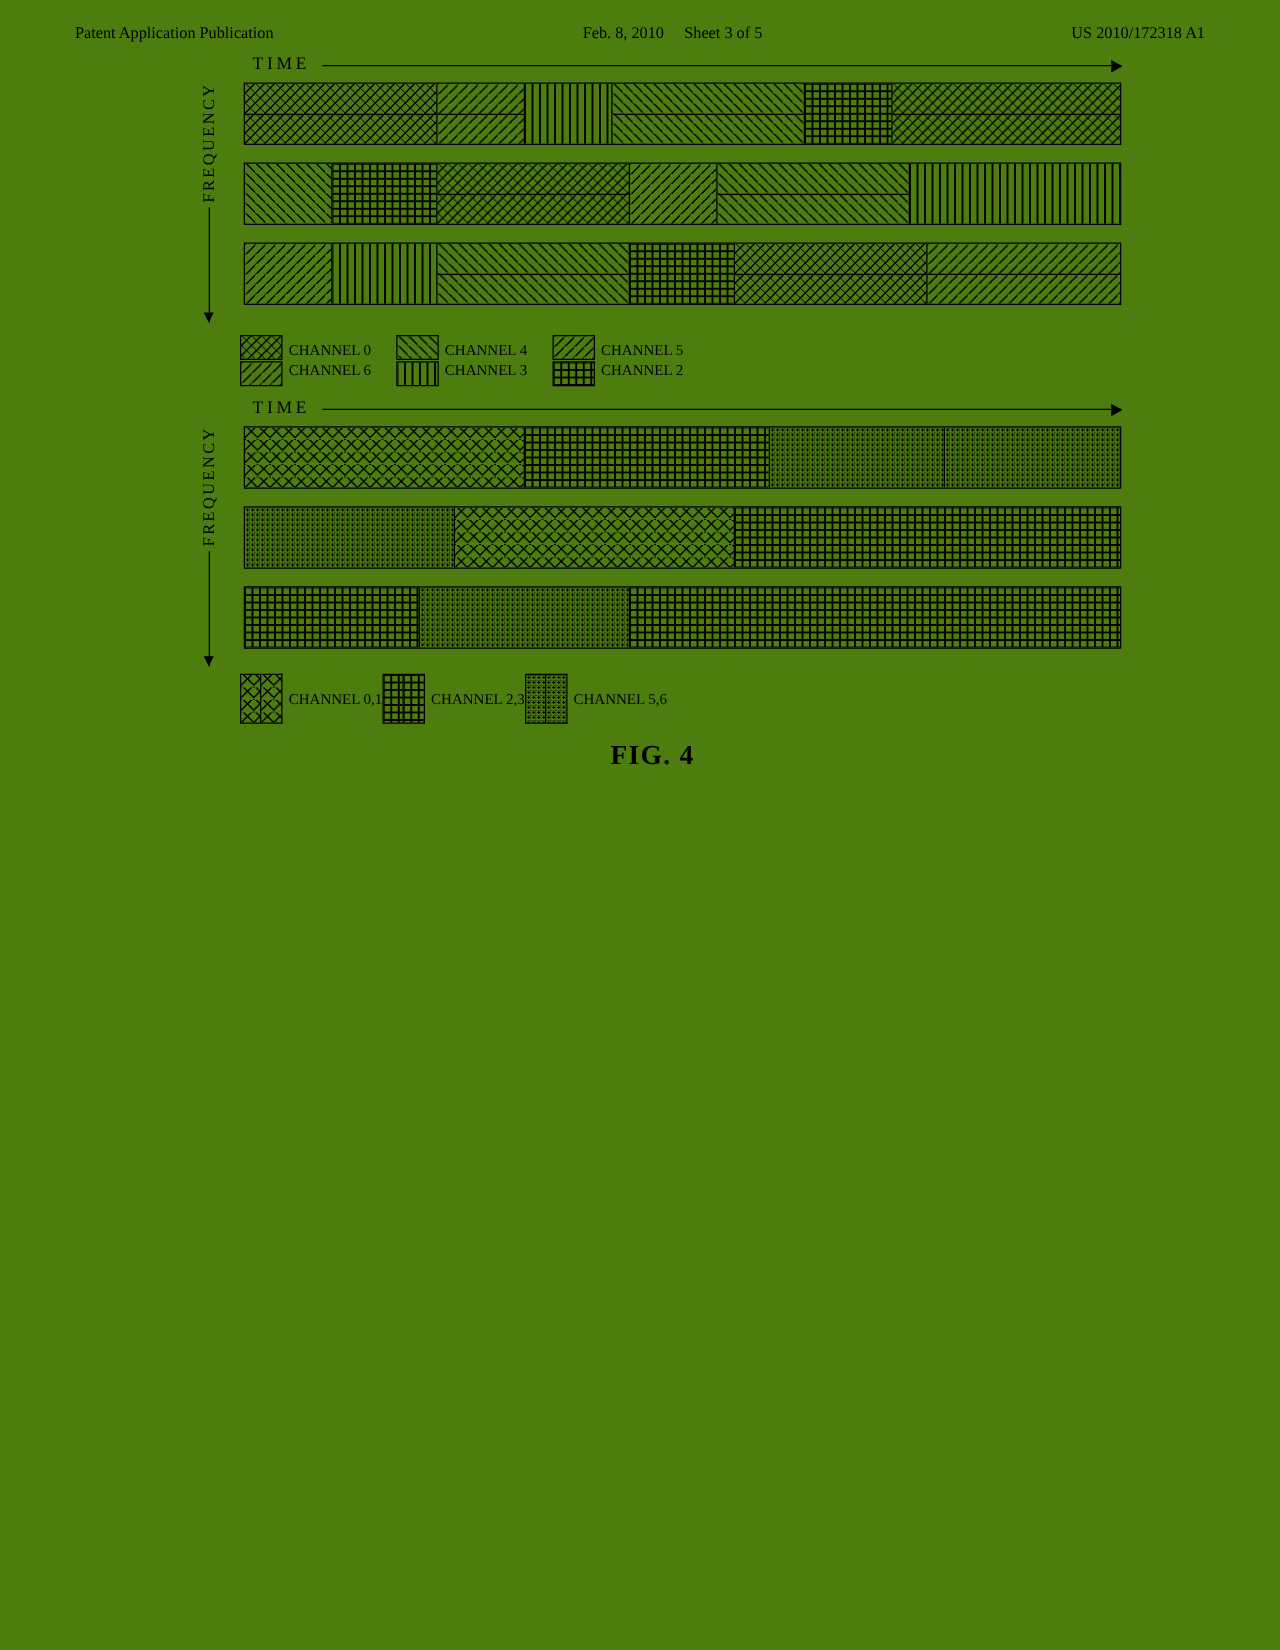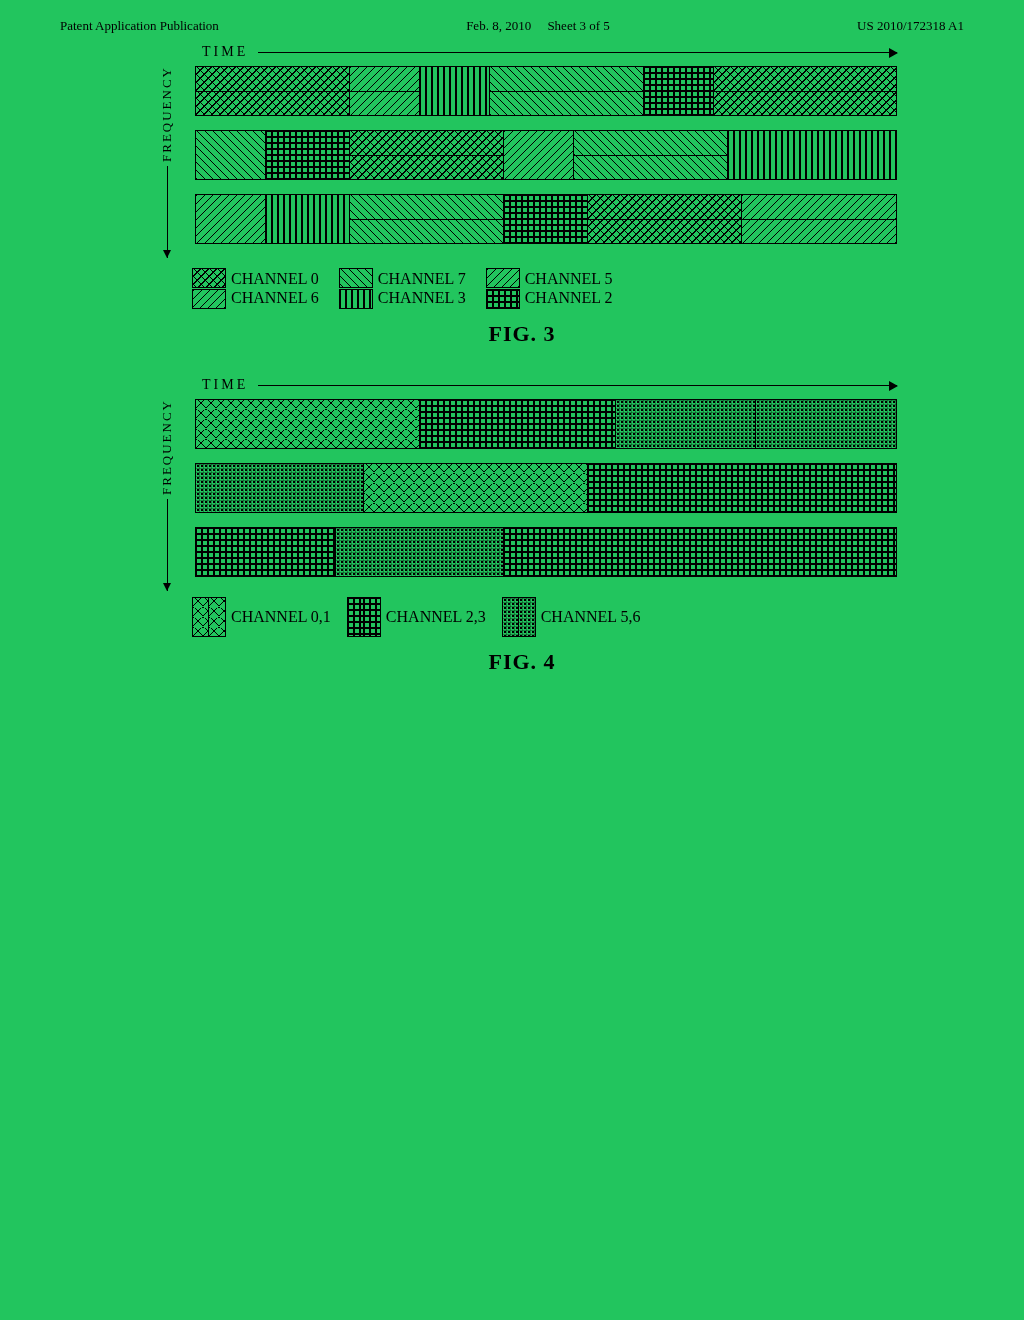--- a/index.html
+++ b/index.html
@@ -9,21 +9,21 @@
       background: #ffffff;
       font-family: 'Times New Roman', Times, serif;
       overflow: hidden;
       position: relative;
     }
 
     .page {
       width: 1024px;
       height: 1320px;
       position: relative;
-      background: #22c55e;
+      background: #4d7c0f;
     }
 
     
     .header {
       display: flex;
       justify-content: space-between;
       align-items: center;
       padding: 18px 60px 10px 60px;
       font-size: 13px;
     }
@@ -189,40 +189,39 @@
       top: 50%;
       height: 1px;
       background: black;
       pointer-events: none;
     }
 
     .legend-area {
       margin-top: 6px;
       margin-left: 45px;
       display: flex;
-      gap: 16px;
       align-items: center;
     }
 
     .leg-item {
       display: flex;
       align-items: center;
       gap: 5px;
       font-size: 12px;
     }
 
     .leg-box {
       width: 34px;
       height: 20px;
       border: 1.5px solid black;
       flex-shrink: 0;
     }
 
     .leg-label {
-      font-size: 16px;
+      font-size: 12px;
       white-space: nowrap;
     }
 
   </style>
 </head>
 <body>
 
 <div class="page">
 
   <div class="header">
@@ -320,39 +319,38 @@
               <span class="leg-label">CHANNEL 6</span>
             </div>
           </div>
 
           <div class="leg-item">
             <div style="display:flex; flex-direction:column; gap:1px;">
               <div class="leg-box pattern-diagonal-right"></div>
               <div class="leg-box pattern-vertical-lines" style="width:34px;height:20px; border:1.5px solid black;"></div>
             </div>
             <div style="display:flex;flex-direction:column;gap:1px;">
-              <span class="leg-label">CHANNEL 7</span>
+              <span class="leg-label">CHANNEL 4</span>
               <span class="leg-label">CHANNEL 3</span>
             </div>
           </div>
 
           <div class="leg-item">
             <div style="display:flex; flex-direction:column; gap:1px;">
               <div class="leg-box pattern-diagonal-left"></div>
               <div class="leg-box pattern-grid" style="width:34px;height:20px; border:1.5px solid black;"></div>
             </div>
             <div style="display:flex;flex-direction:column;gap:1px;">
               <span class="leg-label">CHANNEL 5</span>
               <span class="leg-label">CHANNEL 2</span>
             </div>
           </div>
 
         </div>
 
-        <div class="fig-label" style="margin-top: 12px;">FIG. 3</div>
 
       </div>
     </div>
 
     <div class="section-wrapper" style="margin-top: 10px;">
       <div class="fig-section">
 
         <div class="time-row">
           <span class="time-text">TIME</span>
           <div class="horiz-arrow"></div>

